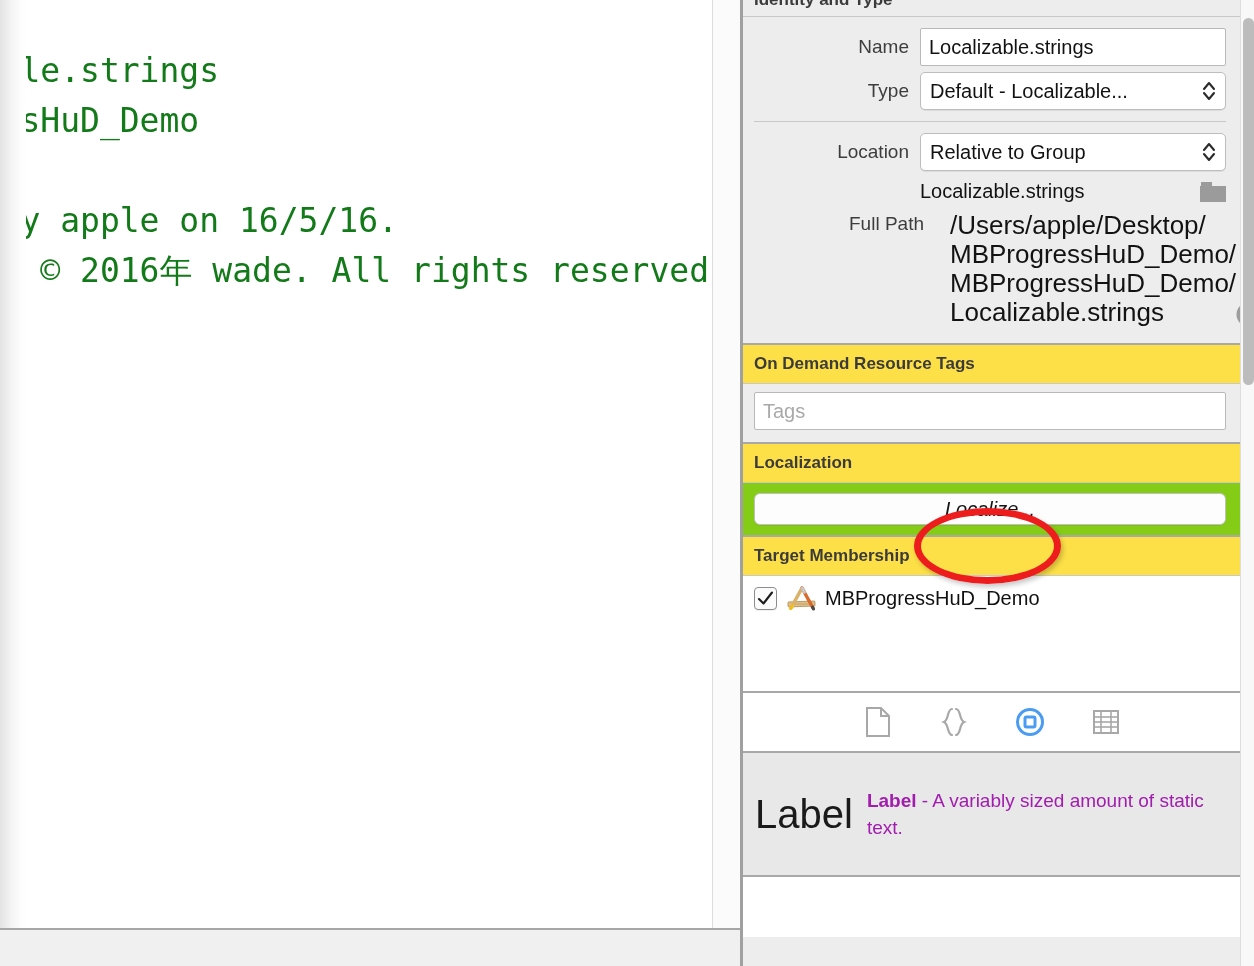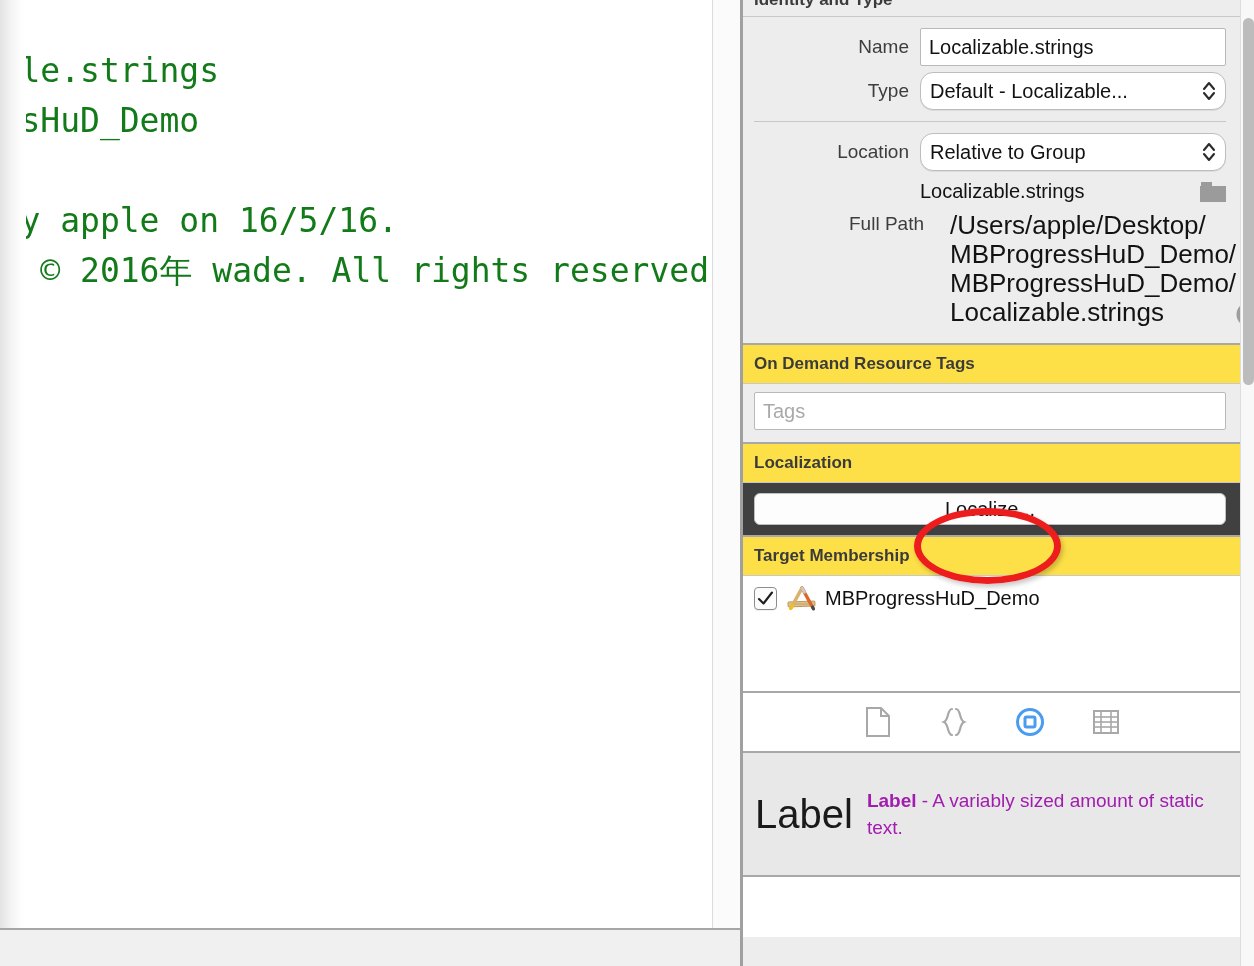--- a/index.html
+++ b/index.html
@@ -77,21 +77,21 @@
   .textfield {
     background: #ffffff; border: 1px solid #b9b9b9; border-radius: 2px;
     font-size: 20px; color: #121212; padding: 5px 8px; height: 26px;
     line-height: 26px; box-sizing: content-box; overflow: hidden;
     white-space: nowrap;
   }
   .textfield.placeholder { color: #a9a9a9; }
 
   .popup {
     position: relative; background: #ffffff;
-    border: 1px solid #bdbdbd; border-radius: 13px;
+    border: 1px solid #bdbdbd; border-radius: 5px;
     font-size: 20px; color: #121212; padding: 5px 34px 5px 9px;
     height: 26px; line-height: 26px; white-space: nowrap; overflow: hidden;
     box-shadow: 0 1px 0 rgba(0,0,0,0.07);
   }
   .popup .chev {
     position: absolute; right: 9px; top: 50%; transform: translateY(-50%);
     width: 14px; height: 22px;
   }
 
   .plain-row { display: flex; align-items: center; padding: 2px 14px 2px 0; }
@@ -266,21 +266,21 @@
       <div class="section-head">On Demand Resource Tags</div>
       <div class="hrule"></div>
       <div class="tags-wrap" style="background:#ededed;">
         <div class="textfield placeholder">Tags</div>
       </div>
 
       <div class="hrule-strong"></div>
 
       <div class="section-head">Localization</div>
       <div class="hrule"></div>
-      <div class="localize-wrap" style="background:#404040;">
+      <div class="localize-wrap" style="background:#84cc16;font-style:italic;">
         <div class="localize-btn">Localize...</div>
       </div>
 
       <div class="hrule-strong"></div>
 
       <div class="section-head">Target Membership</div>
       <div class="hrule"></div>
 
       <div id="target-list">
         <div class="target-row">

